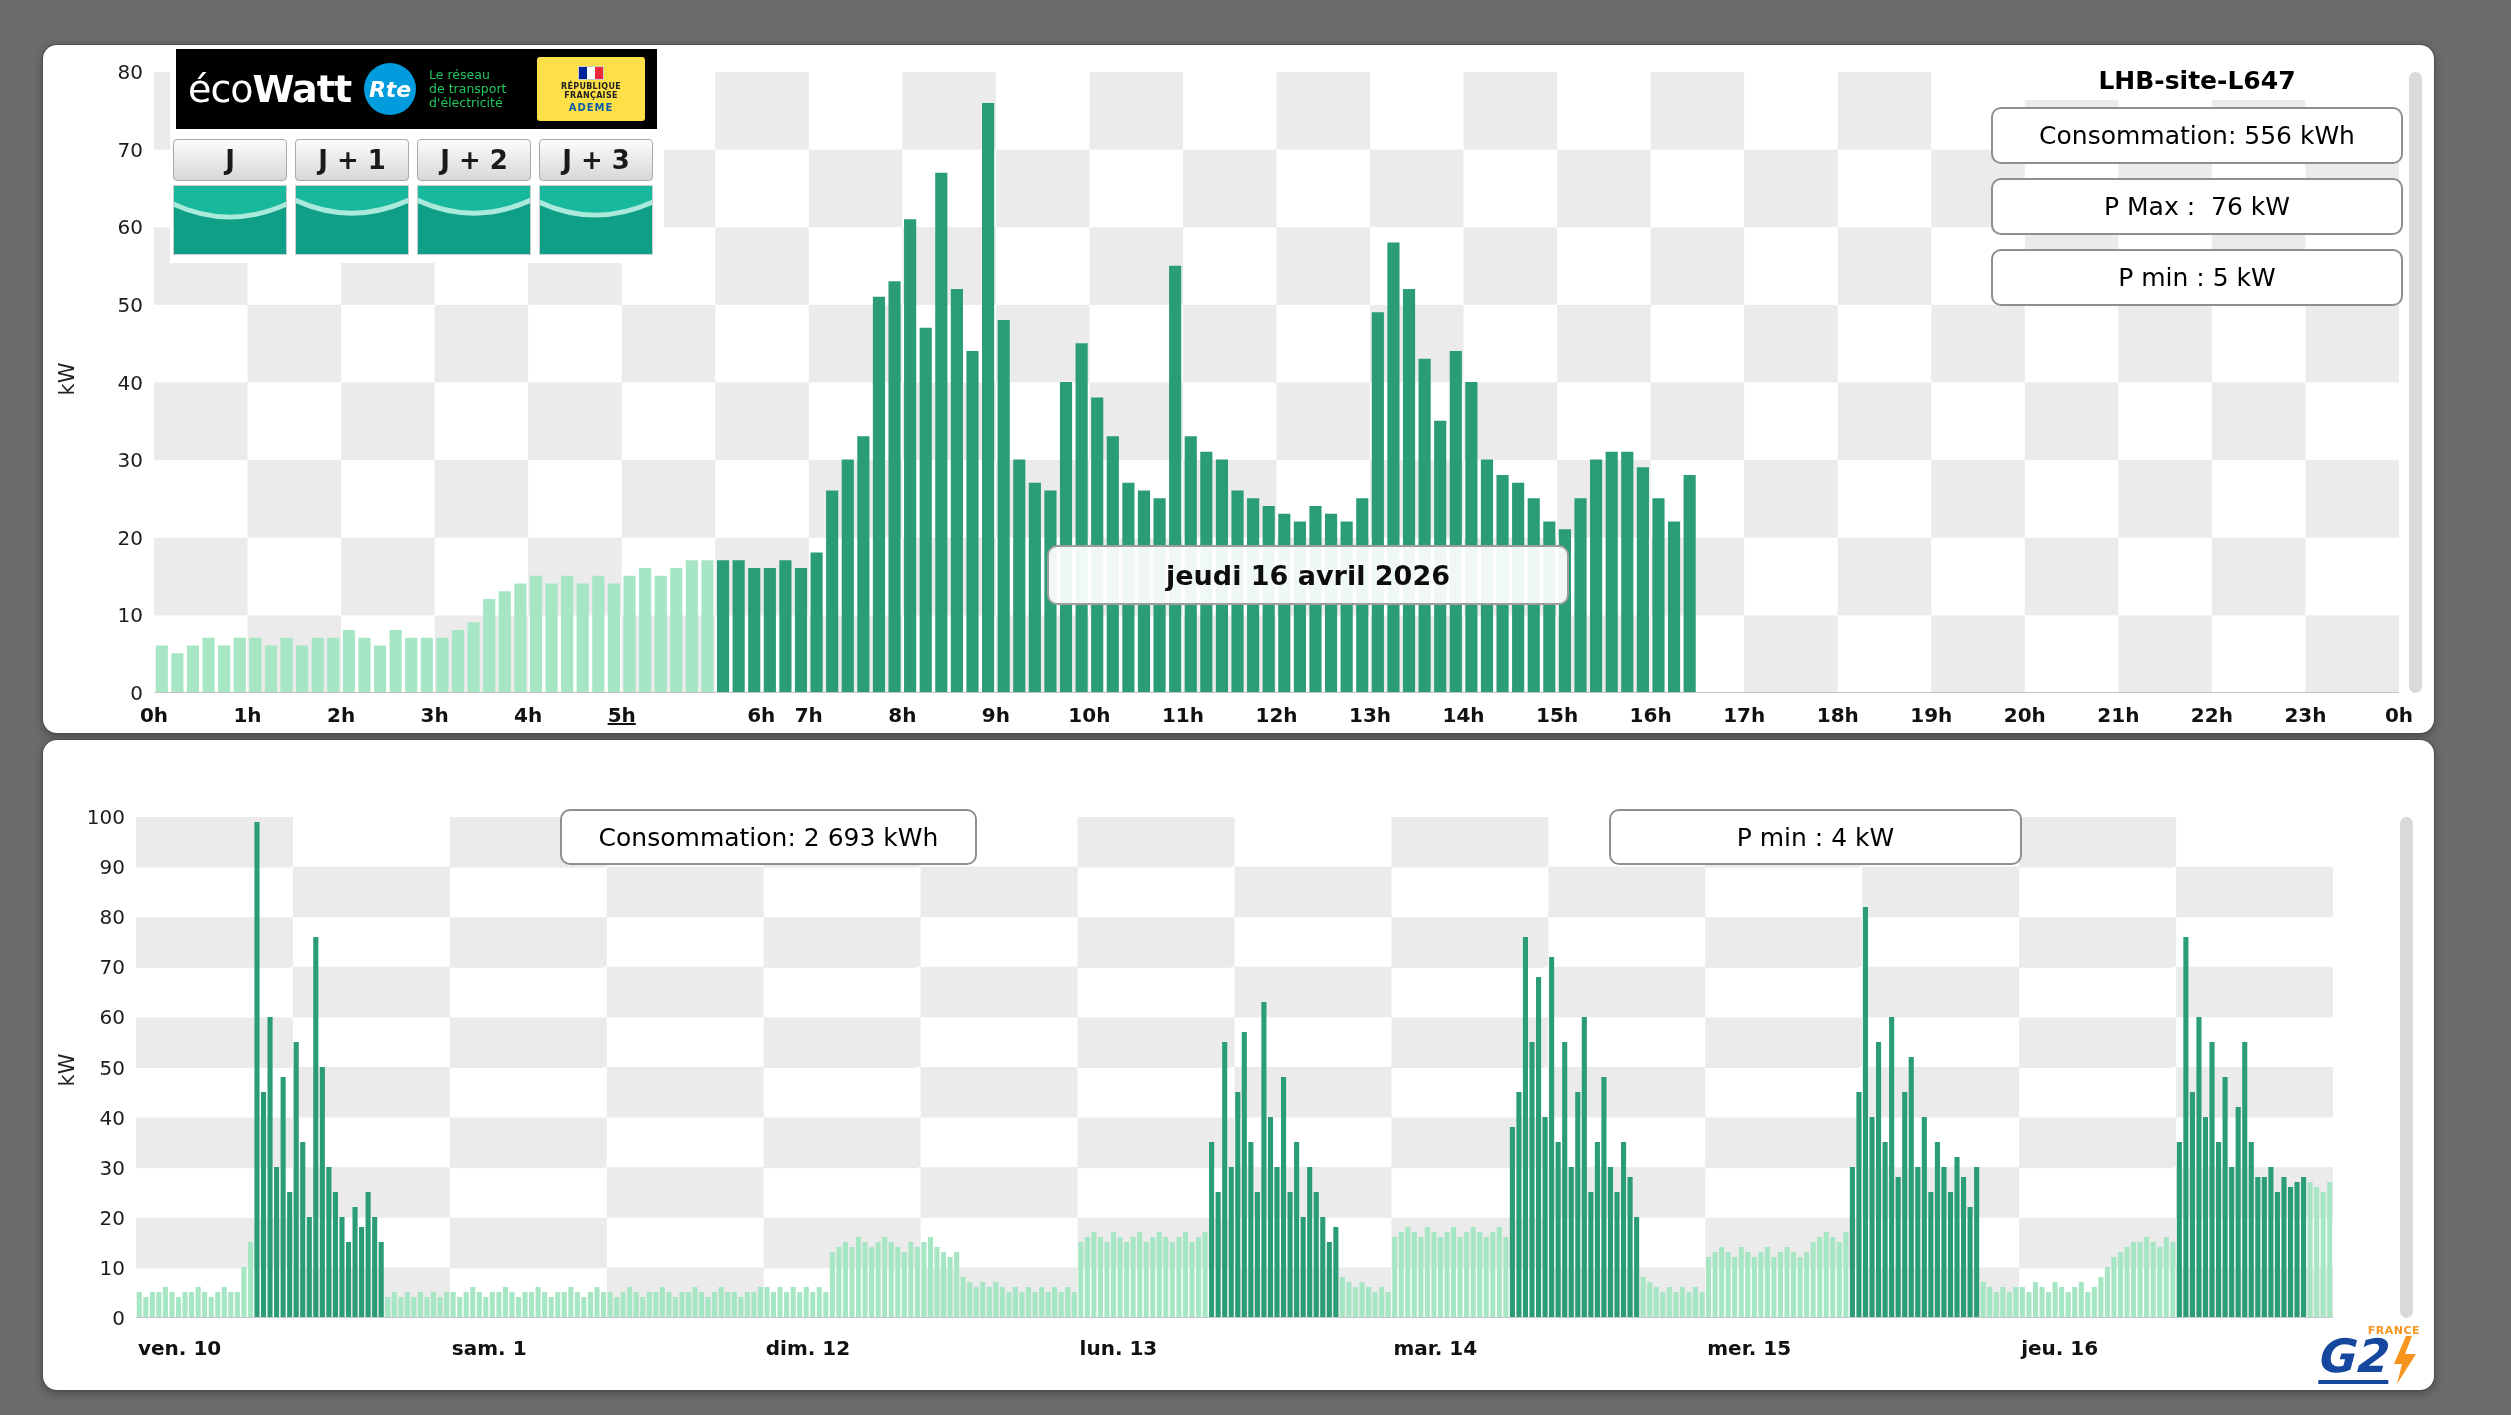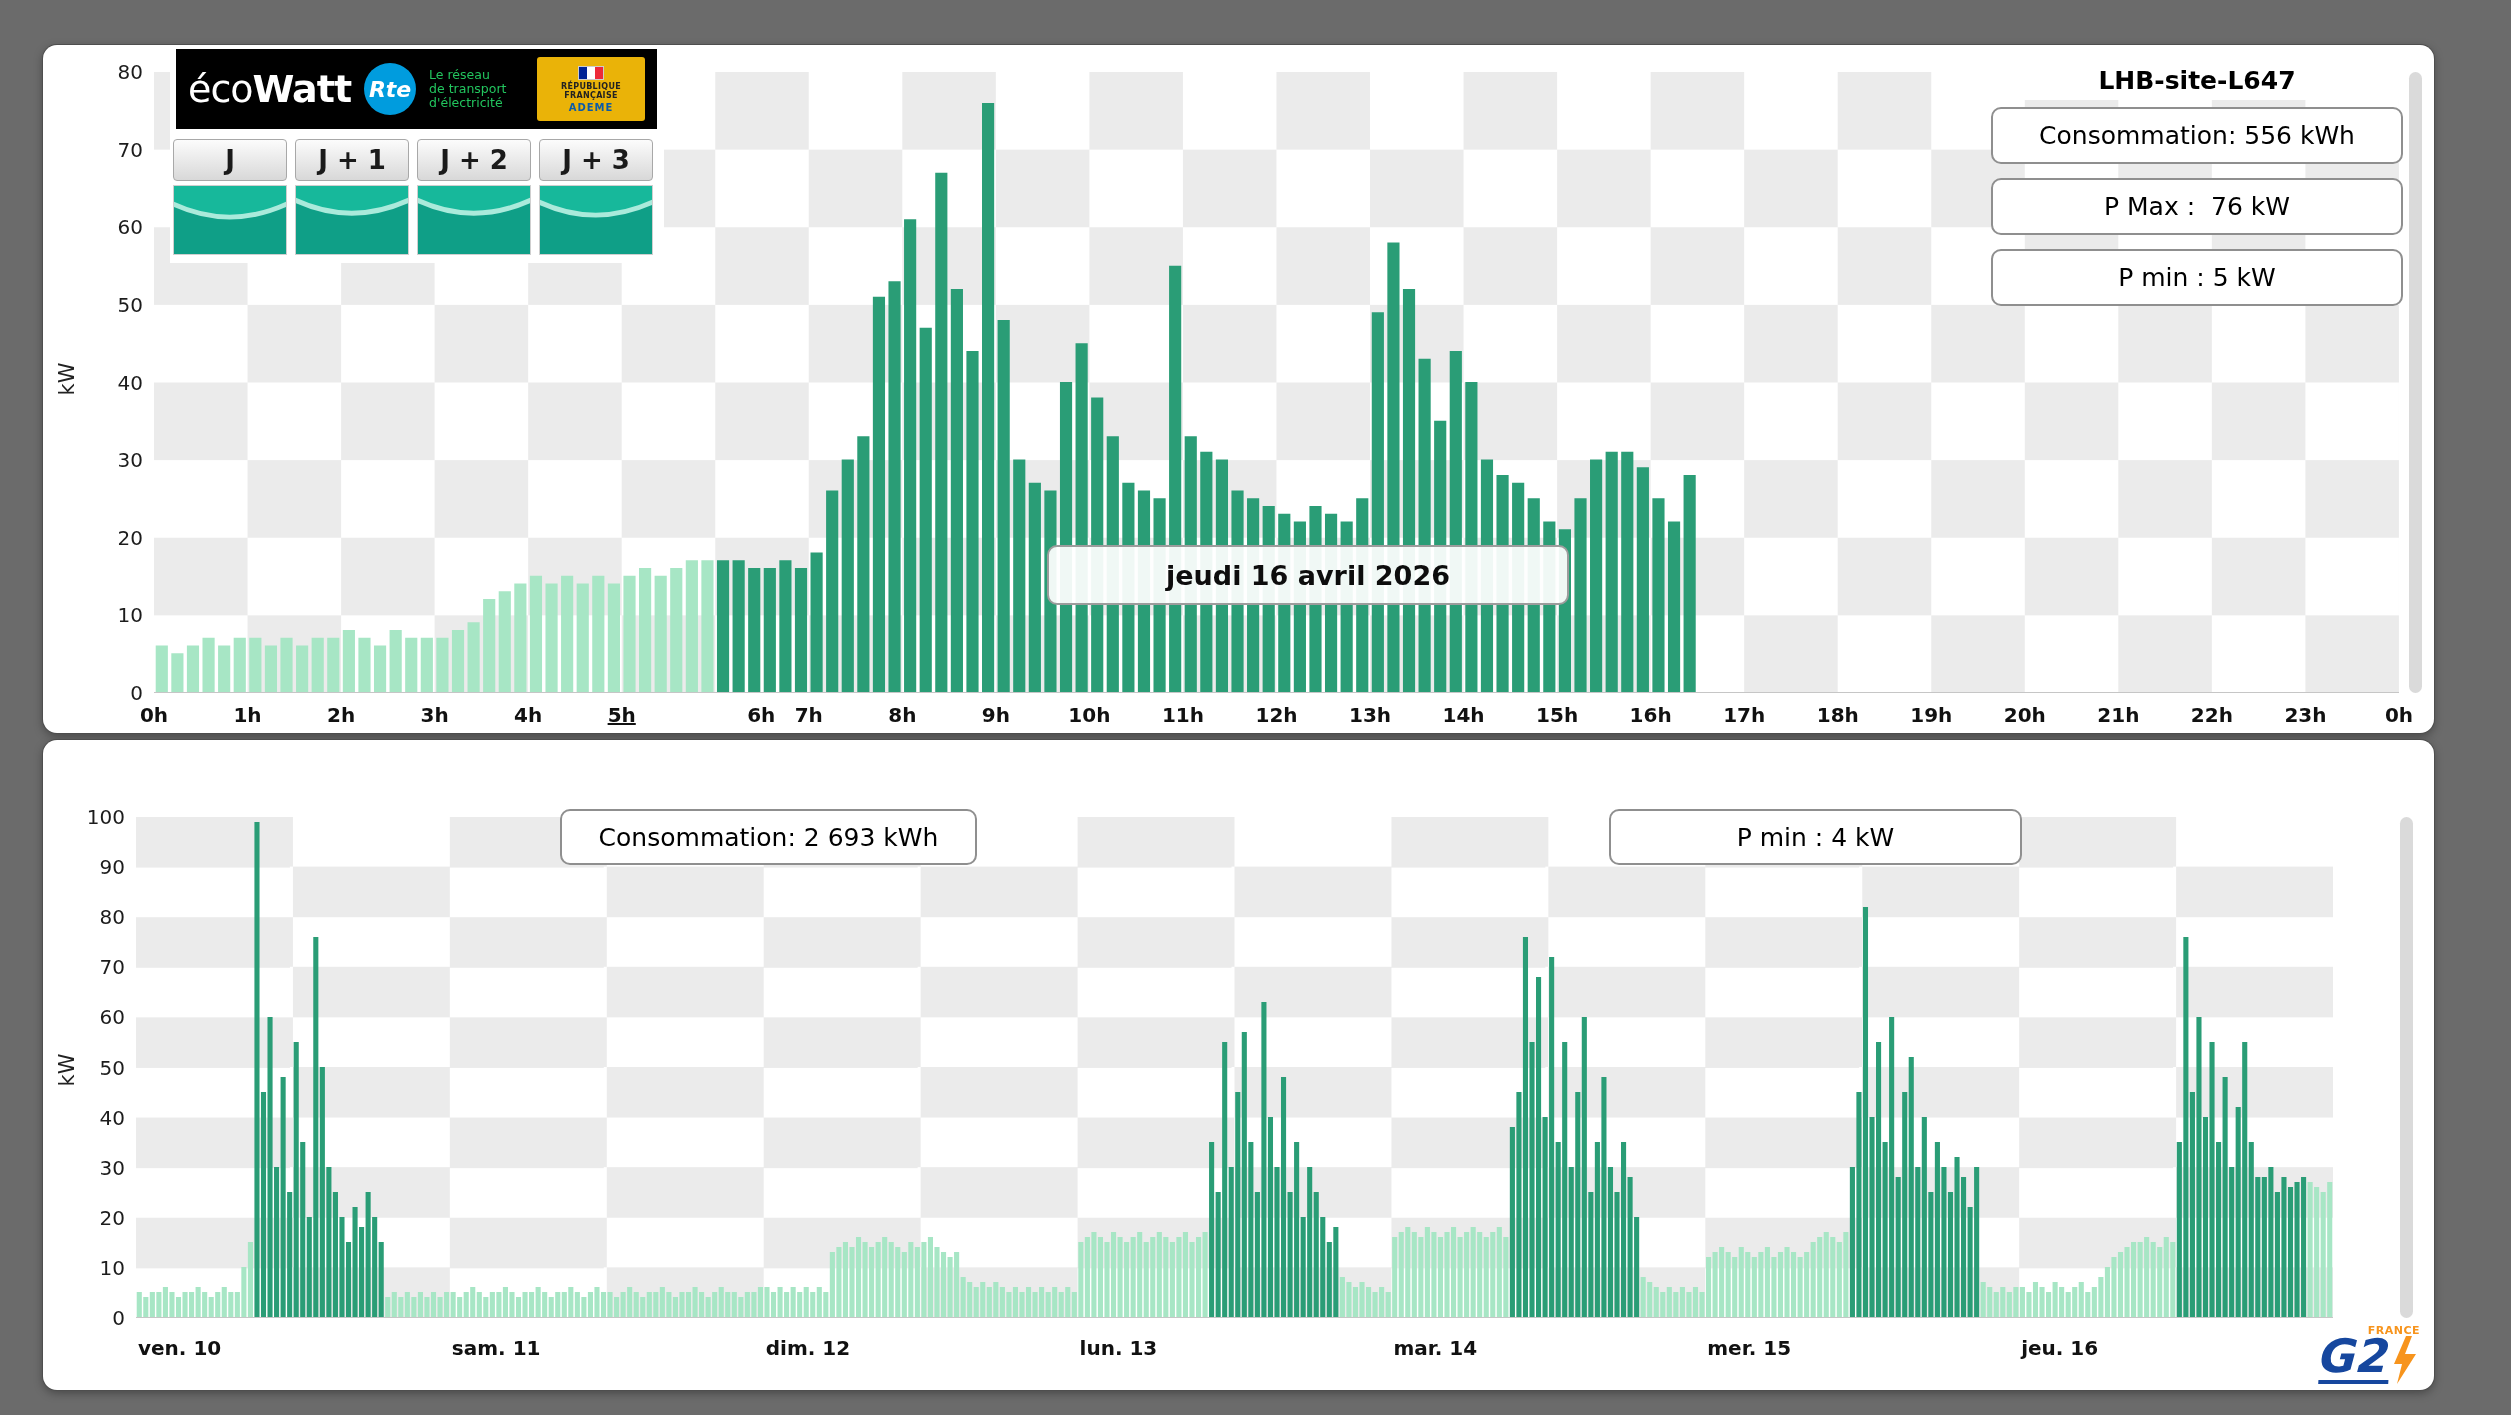--- a/index.html
+++ b/index.html
@@ -34,21 +34,21 @@
   #yl-bottom{left:8px;top:318px}
 
   
   #header-backdrop{position:absolute;left:127px;top:0;width:494px;height:218px;background:#fff}
   #ecowatt-logo{position:absolute;left:133px;top:4px;width:481px;height:80px;background:#000;display:flex;align-items:center;gap:13px;padding:0 12px}
   .brand{color:#fff;font-size:38px;letter-spacing:-1px;white-space:nowrap}
   .brand .light{font-weight:400}
   .brand .bold{font-weight:800}
   .rte-badge{flex:none;width:52px;height:52px;border-radius:50%;background:#009cde;color:#fff;display:flex;align-items:center;justify-content:center;font-style:italic;font-weight:700;font-size:22px}
   .rte-lines{color:#22c55e;font-size:12.5px;line-height:14px;white-space:nowrap}
-  .gov-box{margin-left:auto;background:#eab308;width:108px;height:64px;border-radius:3px;display:flex;flex-direction:column;align-items:center;justify-content:center;gap:2px;padding:2px}
+  .gov-box{margin-left:auto;background:#fde047;width:108px;height:64px;border-radius:3px;display:flex;flex-direction:column;align-items:center;justify-content:center;gap:2px;padding:2px}
   .flag{display:flex;width:26px;height:14px;border:1px solid #ccc}
   .flag i{flex:1}
   .flag .b{background:#002395}.flag .w{background:#fff}.flag .r{background:#ED2939}
   .gov-text{font-size:8px;font-weight:700;color:#222;text-align:center;line-height:9px;letter-spacing:.3px}
   .ademe{font-size:10px;font-weight:700;color:#0b5ba8;letter-spacing:1px}
 
   #day-tabs{position:absolute;left:130px;top:94px;display:flex;gap:8px}
   .day-tab{width:114px;cursor:pointer}
   .tab-label{height:42px;background:linear-gradient(#fcfcfc,#d8d8d8);border:1px solid #a8a8a8;border-radius:4px;display:flex;align-items:center;justify-content:center;font-size:26px;font-weight:700;color:#1a1a1a;white-space:pre}
   .tab-tile{margin-top:4px;height:70px;border:1px solid #cfcfcf;overflow:hidden}
@@ -653,21 +653,21 @@
         <span class="tick-y" style="top: 60%;">40</span>
         <span class="tick-y" style="top: 50%;">50</span>
         <span class="tick-y" style="top: 40%;">60</span>
         <span class="tick-y" style="top: 30%;">70</span>
         <span class="tick-y" style="top: 20%;">80</span>
         <span class="tick-y" style="top: 10%;">90</span>
         <span class="tick-y" style="top: 0%;">100</span>
       </div>
     <div class="xticks" id="xt-bottom">
         <span class="tick-x" style="left: 0%; transform: translateX(2px);">ven. 10</span>
-        <span class="tick-x" style="left: 14.2857%; transform: translateX(2px);">sam. 11</span>
+        <span class="tick-x" style="left: 14.2857%; transform: translateX(2px);">sam. 1</span>
         <span class="tick-x" style="left: 28.5714%; transform: translateX(2px); text-align: center;">dim. 12</span>
         <span class="tick-x" style="left: 42.8571%; transform: translateX(2px);">lun. 13</span>
         <span class="tick-x" style="left: 57.1429%; transform: translateX(2px);">mar. 14</span>
         <span class="tick-x" style="left: 71.4286%; transform: translateX(2px);">mer. 15</span>
         <span class="tick-x" style="left: 85.7143%; transform: translateX(2px);">jeu. 16</span>
       </div>
     <div class="ylabel" id="yl-bottom">kW</div>
 
     <div class="stat-box bstat" id="bstat-0">Consommation: 2 693 kWh</div>
     <div class="stat-box bstat" id="bstat-2">P min : 4 kW</div>

